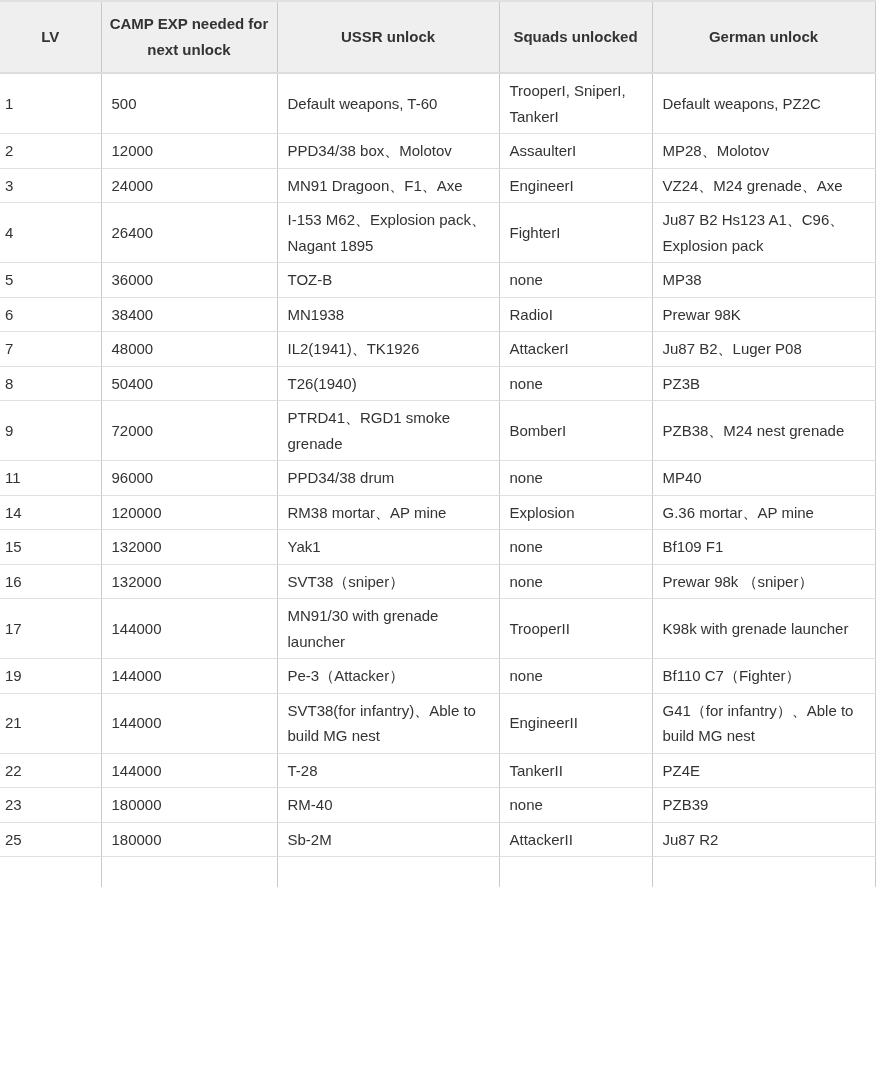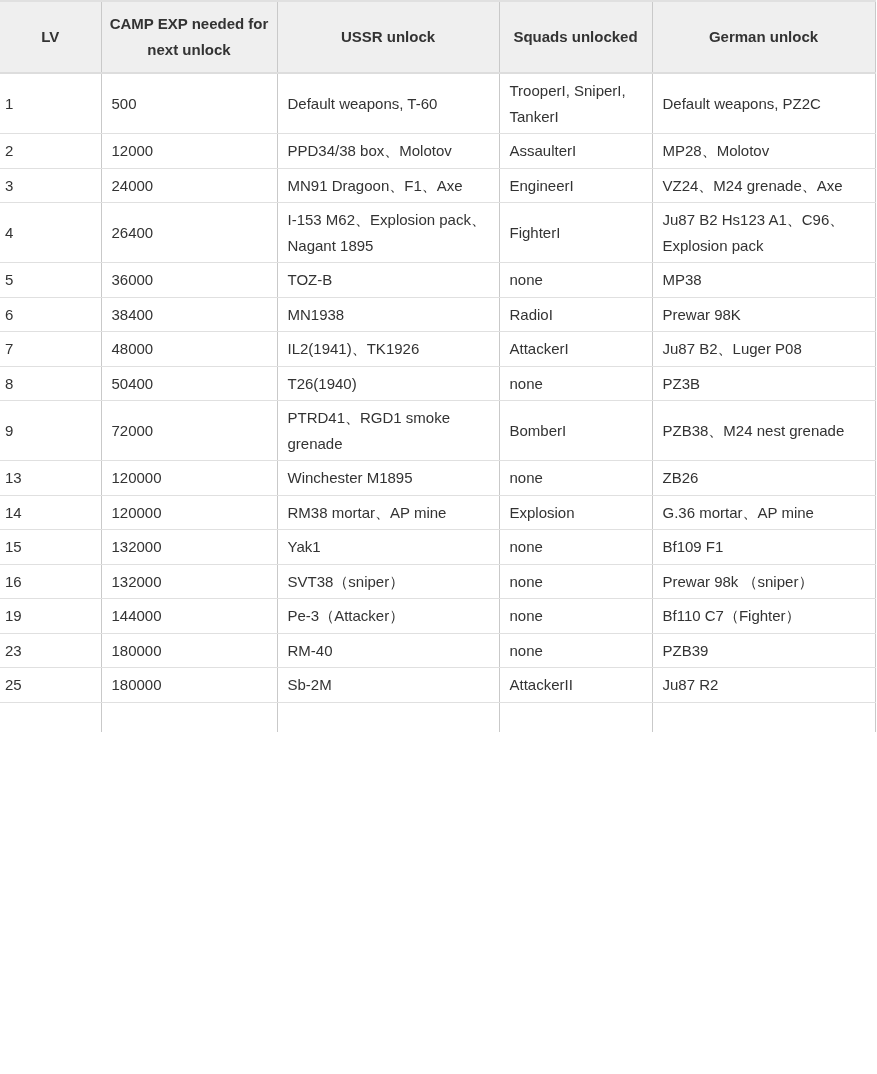--- a/index.html
+++ b/index.html
@@ -132,25 +132,25 @@
         <td>PZ3B</td>
       </tr>
       <tr>
         <td>9</td>
         <td>72000</td>
         <td>PTRD41、RGD1 smoke grenade</td>
         <td>BomberI</td>
         <td>PZB38、M24 nest grenade</td>
       </tr>
       <tr>
-        <td>13</td>
-        <td>120000</td>
-        <td>Winchester M1895</td>
-        <td>none</td>
-        <td>ZB26</td>
+        <td>11</td>
+        <td>96000</td>
+        <td>PPD34/38 drum</td>
+        <td>none</td>
+        <td>MP40</td>
       </tr>
       <tr>
         <td>14</td>
         <td>120000</td>
         <td>RM38 mortar、AP mine</td>
         <td>Explosion</td>
         <td>G.36 mortar、AP mine</td>
       </tr>
       <tr>
         <td>15</td>
@@ -160,25 +160,46 @@
         <td>Bf109 F1</td>
       </tr>
       <tr>
         <td>16</td>
         <td>132000</td>
         <td>SVT38（sniper）</td>
         <td>none</td>
         <td>Prewar 98k （sniper）</td>
       </tr>
       <tr>
+        <td>17</td>
+        <td>144000</td>
+        <td>MN91/30 with grenade launcher</td>
+        <td>TrooperII</td>
+        <td>K98k with grenade launcher</td>
+      </tr>
+      <tr>
         <td>19</td>
         <td>144000</td>
         <td>Pe-3（Attacker）</td>
         <td>none</td>
         <td>Bf110 C7（Fighter）</td>
+      </tr>
+      <tr>
+        <td>21</td>
+        <td>144000</td>
+        <td>SVT38(for infantry)、Able to build MG nest</td>
+        <td>EngineerII</td>
+        <td>G41（for infantry）、Able to build MG nest</td>
+      </tr>
+      <tr>
+        <td>22</td>
+        <td>144000</td>
+        <td>T-28</td>
+        <td>TankerII</td>
+        <td>PZ4E</td>
       </tr>
       <tr>
         <td>23</td>
         <td>180000</td>
         <td>RM-40</td>
         <td>none</td>
         <td>PZB39</td>
       </tr>
       <tr>
         <td>25</td>

